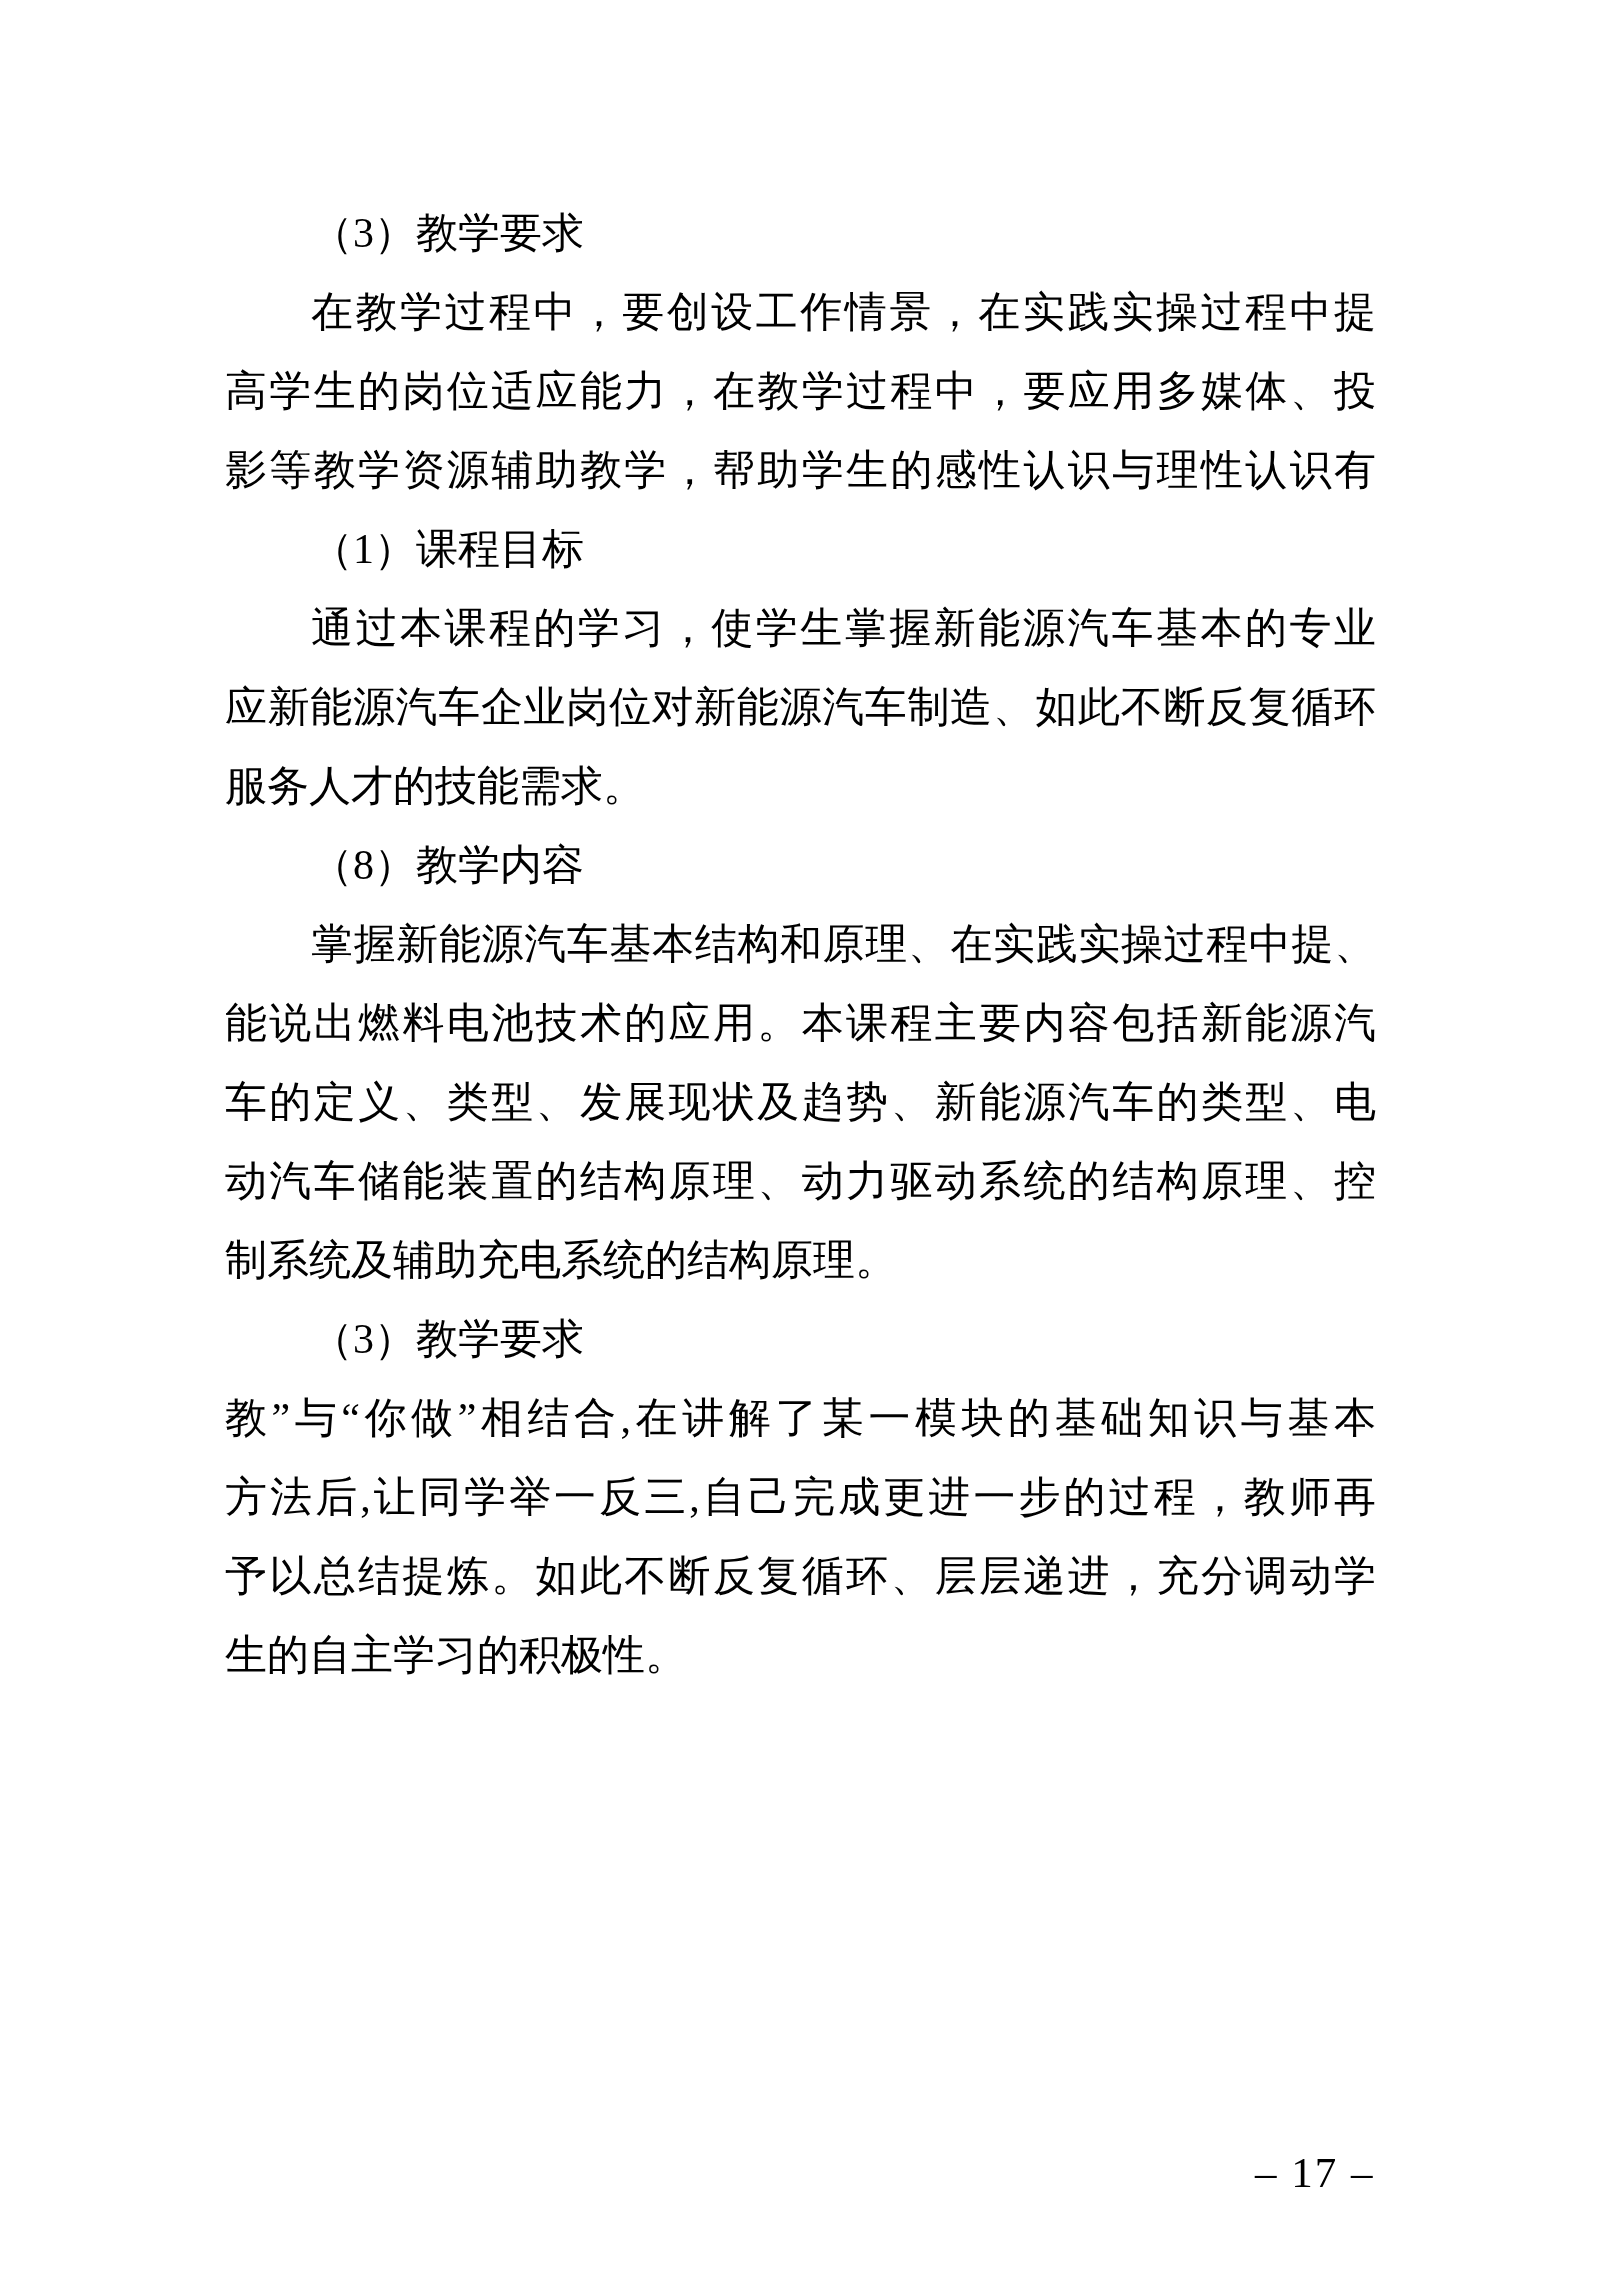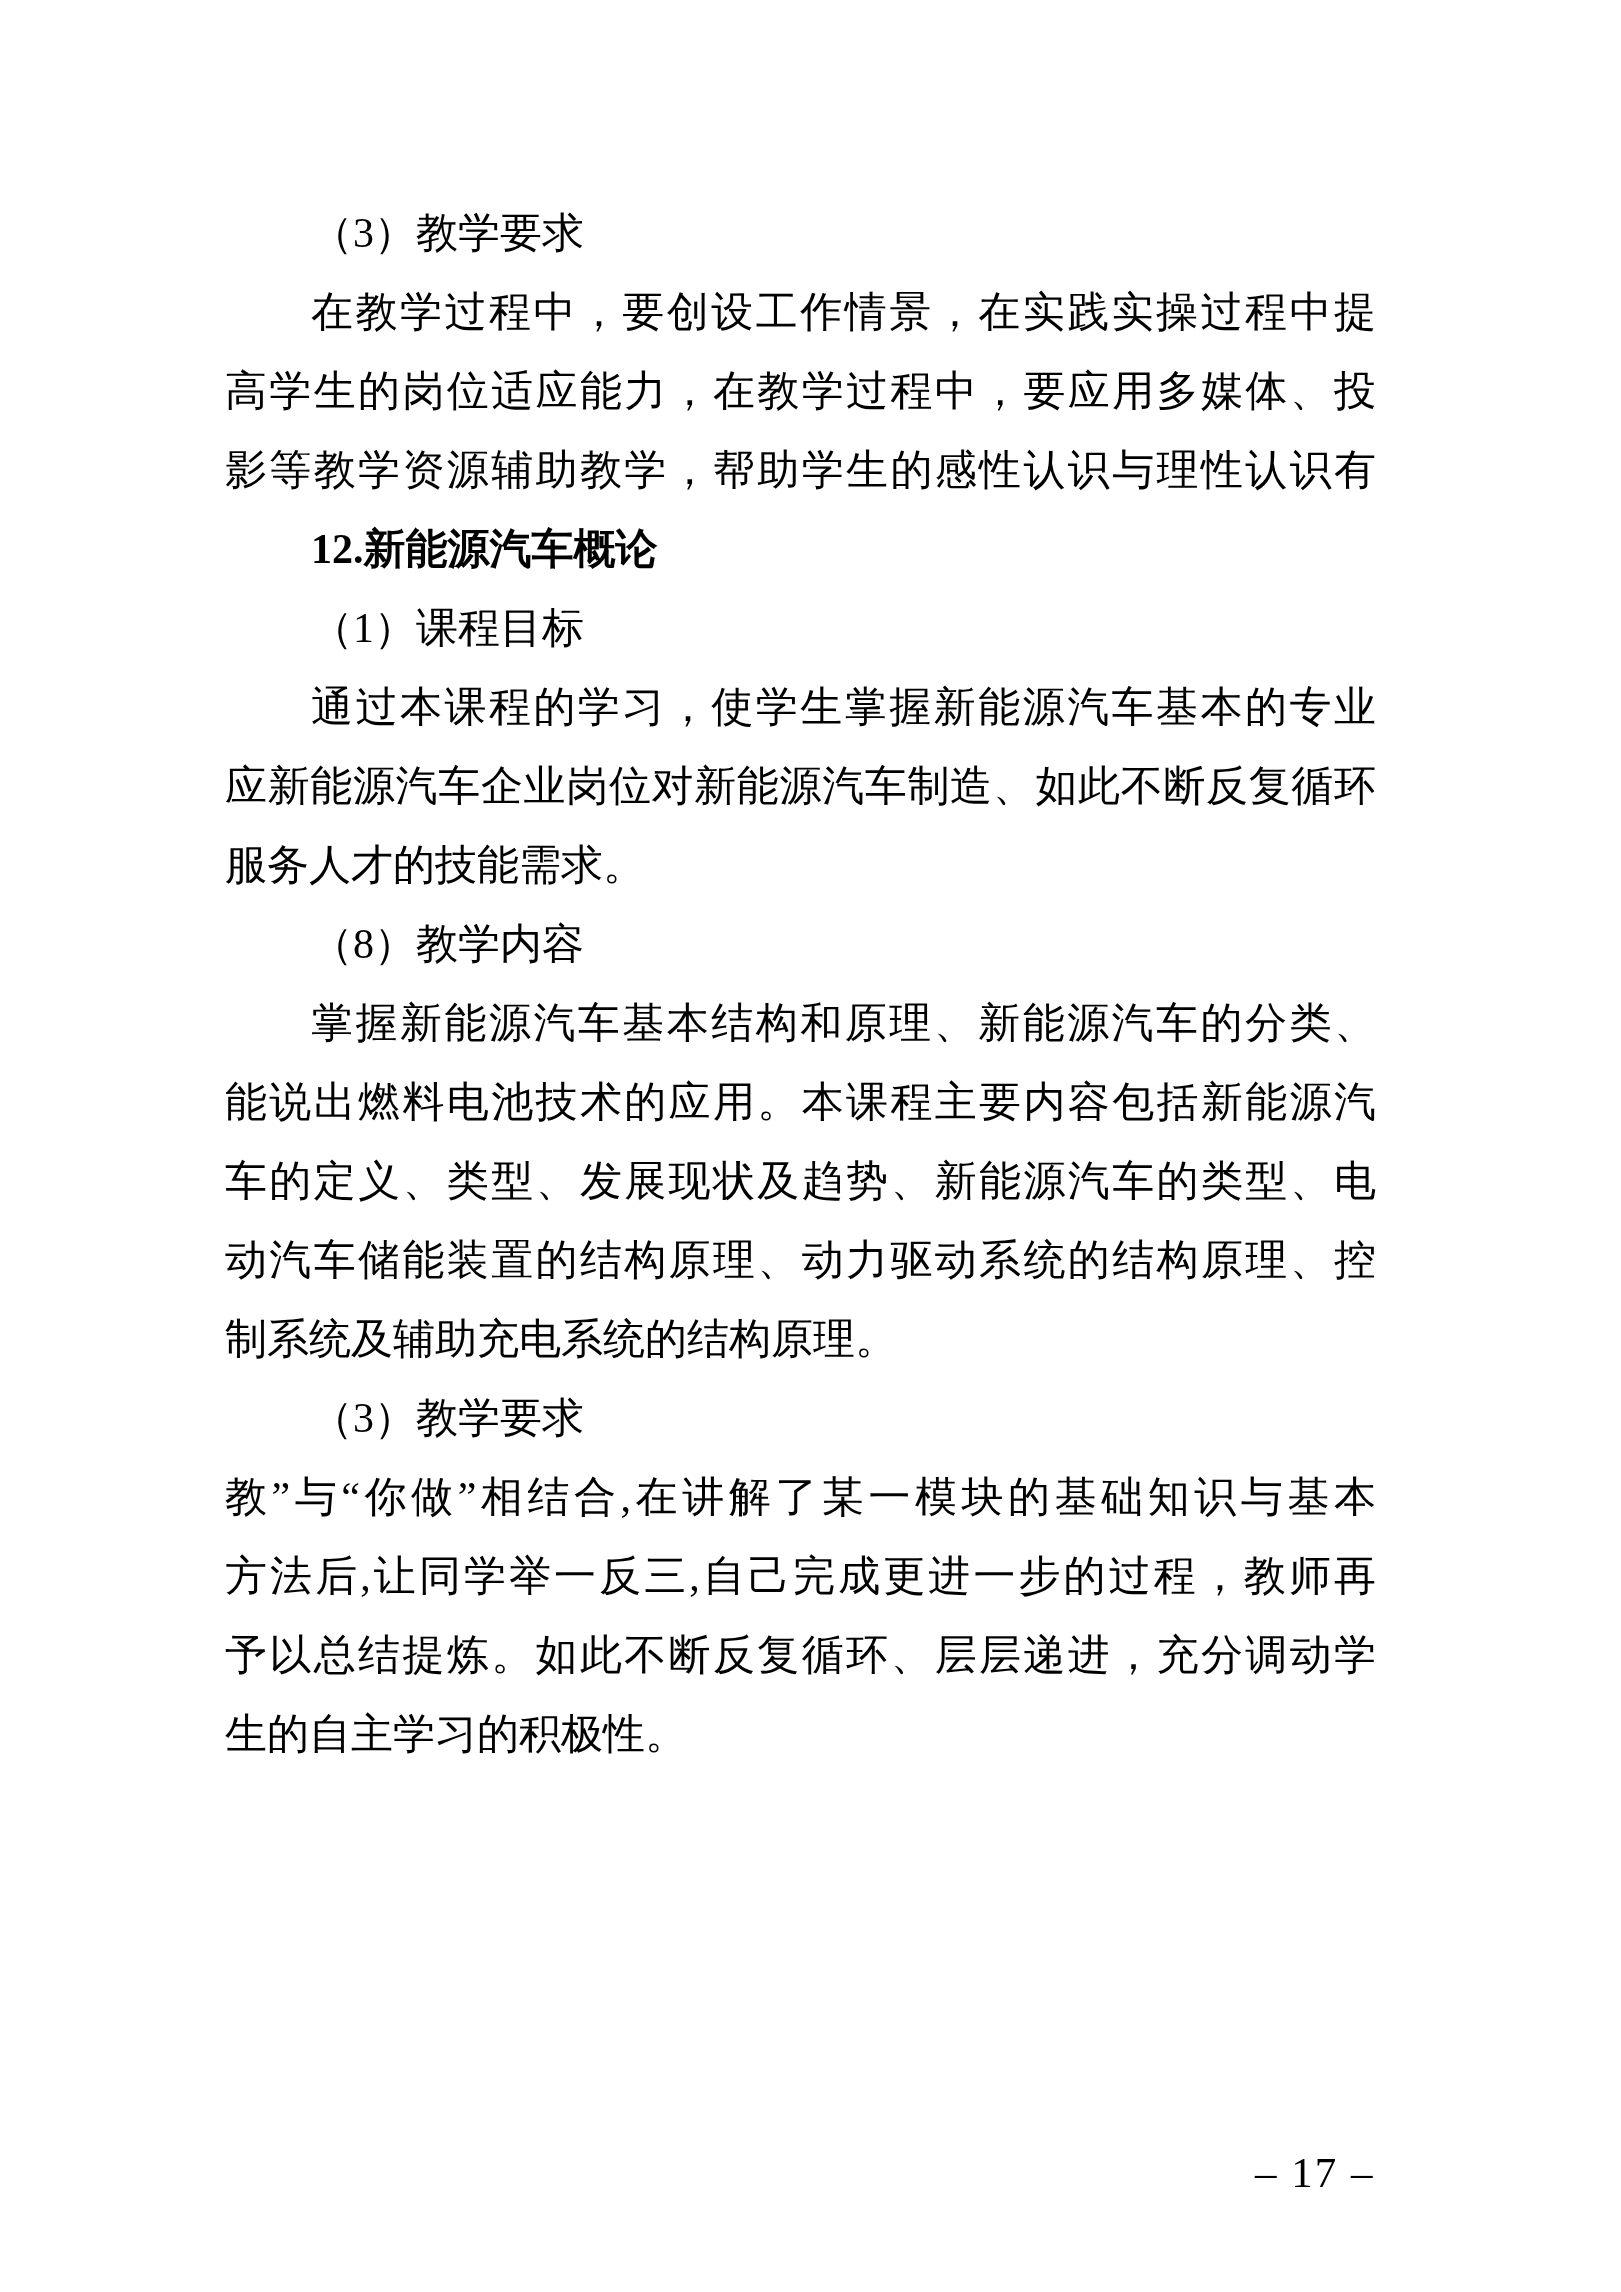--- a/index.html
+++ b/index.html
@@ -52,27 +52,26 @@
   }
 </style>
 </head>
 <body>
 
 <div class="doc-body">
     <div class="doc-line indent no-justify">（3）教学要求</div>
     <div class="doc-line indent">在教学过程中，要创设工作情景，在实践实操过程中提</div>
     <div class="doc-line">高学生的岗位适应能力，在教学过程中，要应用多媒体、投</div>
     <div class="doc-line">影等教学资源辅助教学，帮助学生的感性认识与理性认识有</div>
-    <div class="doc-line indent bold no-justify">12.新能源汽车概论</div>
     <div class="doc-line indent no-justify">（1）课程目标</div>
     <div class="doc-line indent">通过本课程的学习，使学生掌握新能源汽车基本的专业</div>
     <div class="doc-line">应新能源汽车企业岗位对新能源汽车制造、如此不断反复循环</div>
     <div class="doc-line no-justify">服务人才的技能需求。</div>
     <div class="doc-line indent no-justify">（8）教学内容</div>
-    <div class="doc-line indent">掌握新能源汽车基本结构和原理、新能源汽车的分类、</div>
+    <div class="doc-line indent">掌握新能源汽车基本结构和原理、在实践实操过程中提、</div>
     <div class="doc-line">能说出燃料电池技术的应用。本课程主要内容包括新能源汽</div>
     <div class="doc-line">车的定义、类型、发展现状及趋势、新能源汽车的类型、电</div>
     <div class="doc-line">动汽车储能装置的结构原理、动力驱动系统的结构原理、控</div>
     <div class="doc-line no-justify">制系统及辅助充电系统的结构原理。</div>
     <div class="doc-line indent no-justify">（3）教学要求</div>
     <div class="doc-line">教”与“你做”相结合,在讲解了某一模块的基础知识与基本</div>
     <div class="doc-line">方法后,让同学举一反三,自己完成更进一步的过程，教师再</div>
     <div class="doc-line">予以总结提炼。如此不断反复循环、层层递进，充分调动学</div>
     <div class="doc-line no-justify">生的自主学习的积极性。</div>
   </div>

